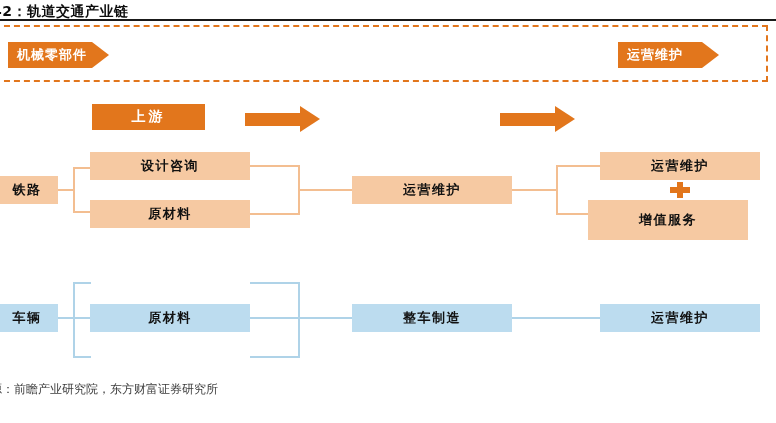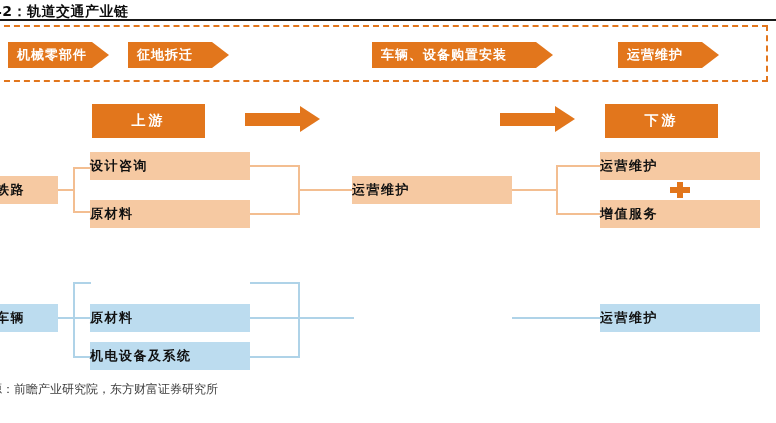--- a/index.html
+++ b/index.html
@@ -37,39 +37,39 @@
     padding-left:9px;letter-spacing:1px;line-height:26px;
   }
   .chev .tip{
     position:absolute;left:100%;top:0;width:0;height:0;
     border-top:13px solid transparent;border-bottom:13px solid transparent;
     border-left:17px solid #E2761C;
   }
 
   
   .seg-box{
-    position:absolute;height:34px;background:#E2761C;
+    position:absolute;height:26px;background:#E2761C;
     display:flex;align-items:center;justify-content:center;
   }
   .seg-box span{
     color:#ffffff;font-size:14px;font-weight:bold;letter-spacing:3px;
   }
   .big-arrow{position:absolute;height:26px;}
   .big-arrow .shaft{
     position:absolute;left:0;top:7px;height:13px;background:#E2761C;
   }
   .big-arrow .head{
     position:absolute;top:0;width:0;height:0;
     border-top:13px solid transparent;border-bottom:13px solid transparent;
     border-left:20px solid #E2761C;
   }
 
   
   .node{
-    position:absolute;display:flex;align-items:center;
+    position:absolute;display:flex;align-items:center;justify-content:center;
     box-sizing:border-box;
   }
   .node span{
     font-size:13px;font-weight:bold;color:#111111;letter-spacing:1.5px;
     white-space:nowrap;
   }
   .node.rail{background:#F6C9A2;}
   .node.veh{background:#BCDCEF;}
   .ln-o{position:absolute;background:#F3BE91;}
   .ln-b{position:absolute;background:#AFD3E8;}
@@ -93,30 +93,22 @@
   <div class="title">42：轨道交通产业链</div>
   <div class="title-rule"></div>
 
   <div class="dashed-box"></div>
 
   <div class="chev" style="left:8px;top:42px;width:84px;">
     <div class="chev-label">机械零部件</div>
     <div class="tip"></div>
   </div>
 
-  <div class="chev" style="left:128px;top:42px;width:84px;">
-    <div class="chev-label">征地拆迁</div>
-    <div class="tip"></div>
-  </div>
-
-
-  <div class="chev" style="left:372px;top:42px;width:164px;">
-    <div class="chev-label">车辆、设备购置安装</div>
-    <div class="tip"></div>
-  </div>
+
+
 
   <div class="chev" style="left:618px;top:42px;width:84px;">
     <div class="chev-label">运营维护</div>
     <div class="tip"></div>
   </div>
 
   <div class="seg-box" style="left:92px;top:104px;width:113px;">
     <span>上游</span>
   </div>
 
@@ -124,23 +116,20 @@
     <div class="shaft" style="width:55px;"></div>
     <div class="head" style="left:55px;"></div>
   </div>
 
 
   <div class="big-arrow" style="left:500px;top:106px;width:75px;">
     <div class="shaft" style="width:55px;"></div>
     <div class="head" style="left:55px;"></div>
   </div>
 
-  <div class="seg-box" style="left:605px;top:104px;width:113px;">
-    <span>下游</span>
-  </div>
 
   <div class="node rail" style="left:-4px;top:176px;width:62px;height:28px;">
     <span>铁路</span>
   </div>
 
   <div class="ln-o" style="left:58px;top:189px;width:16px;height:2px;"></div>
 
   <div class="ln-o" style="left:73px;top:167px;width:2px;height:46px;"></div>
   <div class="ln-o" style="left:73px;top:167px;width:18px;height:2px;"></div>
   <div class="ln-o" style="left:73px;top:211px;width:18px;height:2px;"></div>
@@ -168,47 +157,47 @@
 
   <div class="node rail" style="left:600px;top:152px;width:160px;height:28px;">
     <span>运营维护</span>
   </div>
 
   <div class="plus-wrap" style="left:670px;top:182px;width:20px;height:16px;">
     <div class="pv" style="left:7px;top:0;width:6px;height:16px;"></div>
     <div class="ph" style="left:0;top:5px;width:20px;height:6px;"></div>
   </div>
 
-  <div class="node rail" style="left:600px;top:200px;width:160px;height:28px;font-family:Liberation Serif, serif;">
+  <div class="node rail" style="left:588px;top:200px;width:160px;height:40px;font-family:Liberation Serif, serif;">
     <span>增值服务</span>
   </div>
 
   <div class="node veh" style="left:-4px;top:304px;width:62px;height:28px;">
     <span>车辆</span>
   </div>
 
   <div class="ln-b" style="left:58px;top:317px;width:16px;height:2px;"></div>
   <div class="ln-b" style="left:73px;top:282px;width:2px;height:76px;"></div>
   <div class="ln-b" style="left:73px;top:282px;width:18px;height:2px;"></div>
   <div class="ln-b" style="left:73px;top:317px;width:18px;height:2px;"></div>
   <div class="ln-b" style="left:73px;top:356px;width:18px;height:2px;"></div>
 
   <div class="node veh" style="left:90px;top:304px;width:160px;height:28px;">
     <span>原材料</span>
   </div>
-  <div class="node veh" style="left:90px;top:342px;width:160px;height:28px;">
-    <span>机电设备及系统</span>
-  </div>
 
   <div class="ln-b" style="left:250px;top:282px;width:50px;height:2px;"></div>
   <div class="ln-b" style="left:250px;top:317px;width:50px;height:2px;"></div>
   <div class="ln-b" style="left:250px;top:356px;width:50px;height:2px;"></div>
   <div class="ln-b" style="left:298px;top:282px;width:2px;height:76px;"></div>
   <div class="ln-b" style="left:298px;top:317px;width:56px;height:2px;"></div>
 
+  <div class="node veh" style="left:352px;top:304px;width:160px;height:28px;">
+    <span>整车制造</span>
+  </div>
 
   <div class="ln-b" style="left:512px;top:317px;width:90px;height:2px;"></div>
 
   <div class="node veh" style="left:600px;top:304px;width:160px;height:28px;">
     <span>运营维护</span>
   </div>
 
   <div class="footer">源：前瞻产业研究院，东方财富证券研究所</div>
 
 </div>

